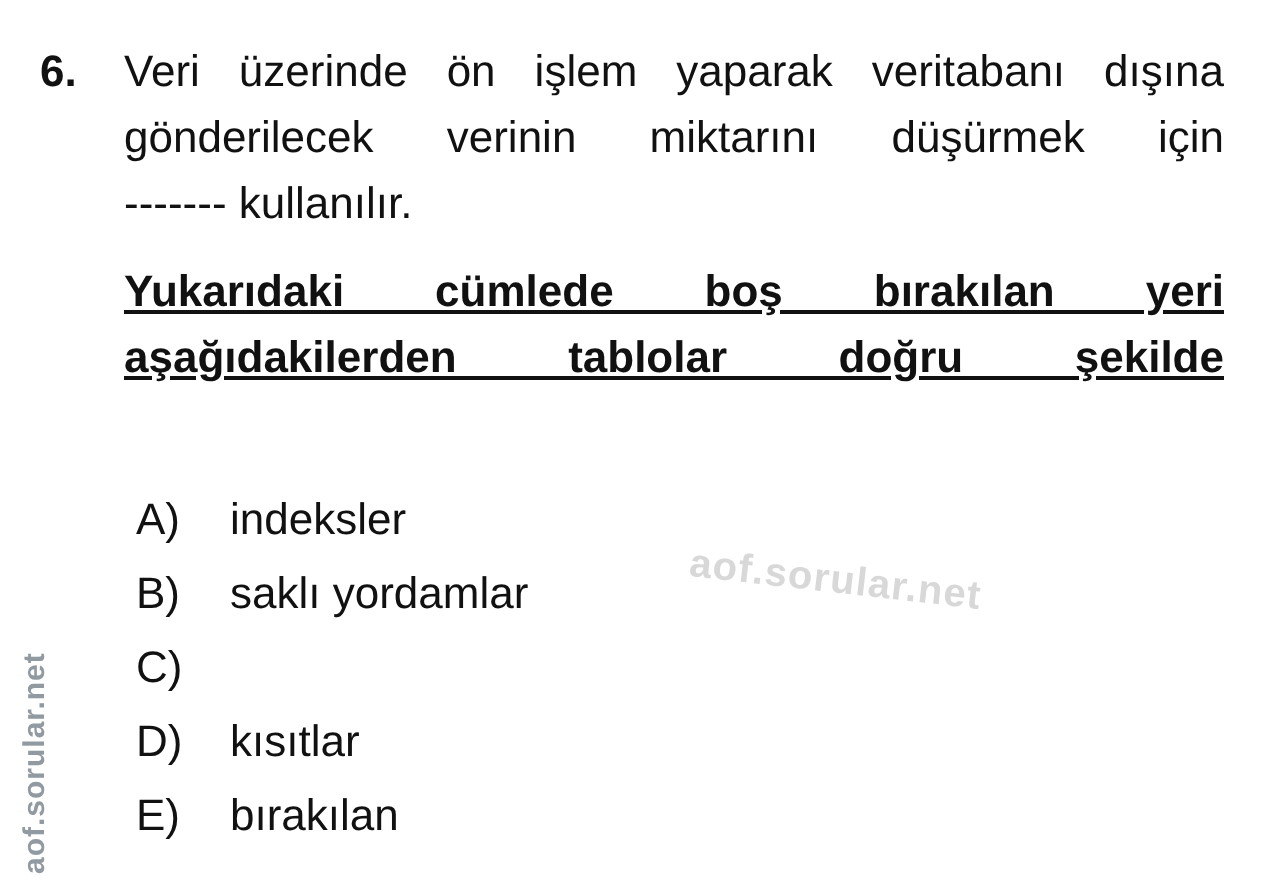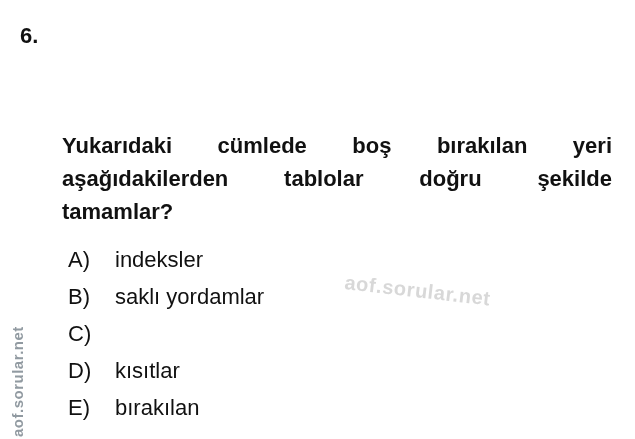--- a/index.html
+++ b/index.html
@@ -34,20 +34,21 @@
     font-weight: normal;
   }
   .prompt {
     position: absolute;
     left: 62px;
     top: 129px;
     width: 550px;
     font-size: 22px;
     line-height: 33px;
     font-weight: bold;
+    text-decoration: underline;
   }
   .line { white-space: nowrap; }
   .just {
     white-space: normal;
     text-align: justify;
     text-align-last: justify;
   }
   .options {
     position: absolute;
     left: 68px;
@@ -88,25 +89,29 @@
     white-space: nowrap;
   }
 </style>
 </head>
 <body>
 
 <div class="page" style="background: rgb(255, 255, 255);">
 
   <div class="qnum">6.</div>
 
+  <div class="stem">
+    <div class="line just">Veri üzerinde ön işlem yaparak veritabanı dışına</div>
+    <div class="line just">gönderilecek verinin miktarını düşürmek için</div>
+    <div class="line">------- kullanılır.</div>
+  </div>
 
   <div class="prompt">
     <div class="line just">Yukarıdaki cümlede boş bırakılan yeri</div>
     <div class="line just">aşağıdakilerden tablolar doğru şekilde</div>
-    <div class="line">tamamlar?</div>
   </div>
 
   <div class="options">
     <div class="option">
       <span class="letter">A)</span>
       <span class="label">indeksler</span>
     </div>
     <div class="option">
       <span class="letter">B)</span>
       <span class="label">saklı yordamlar</span>

